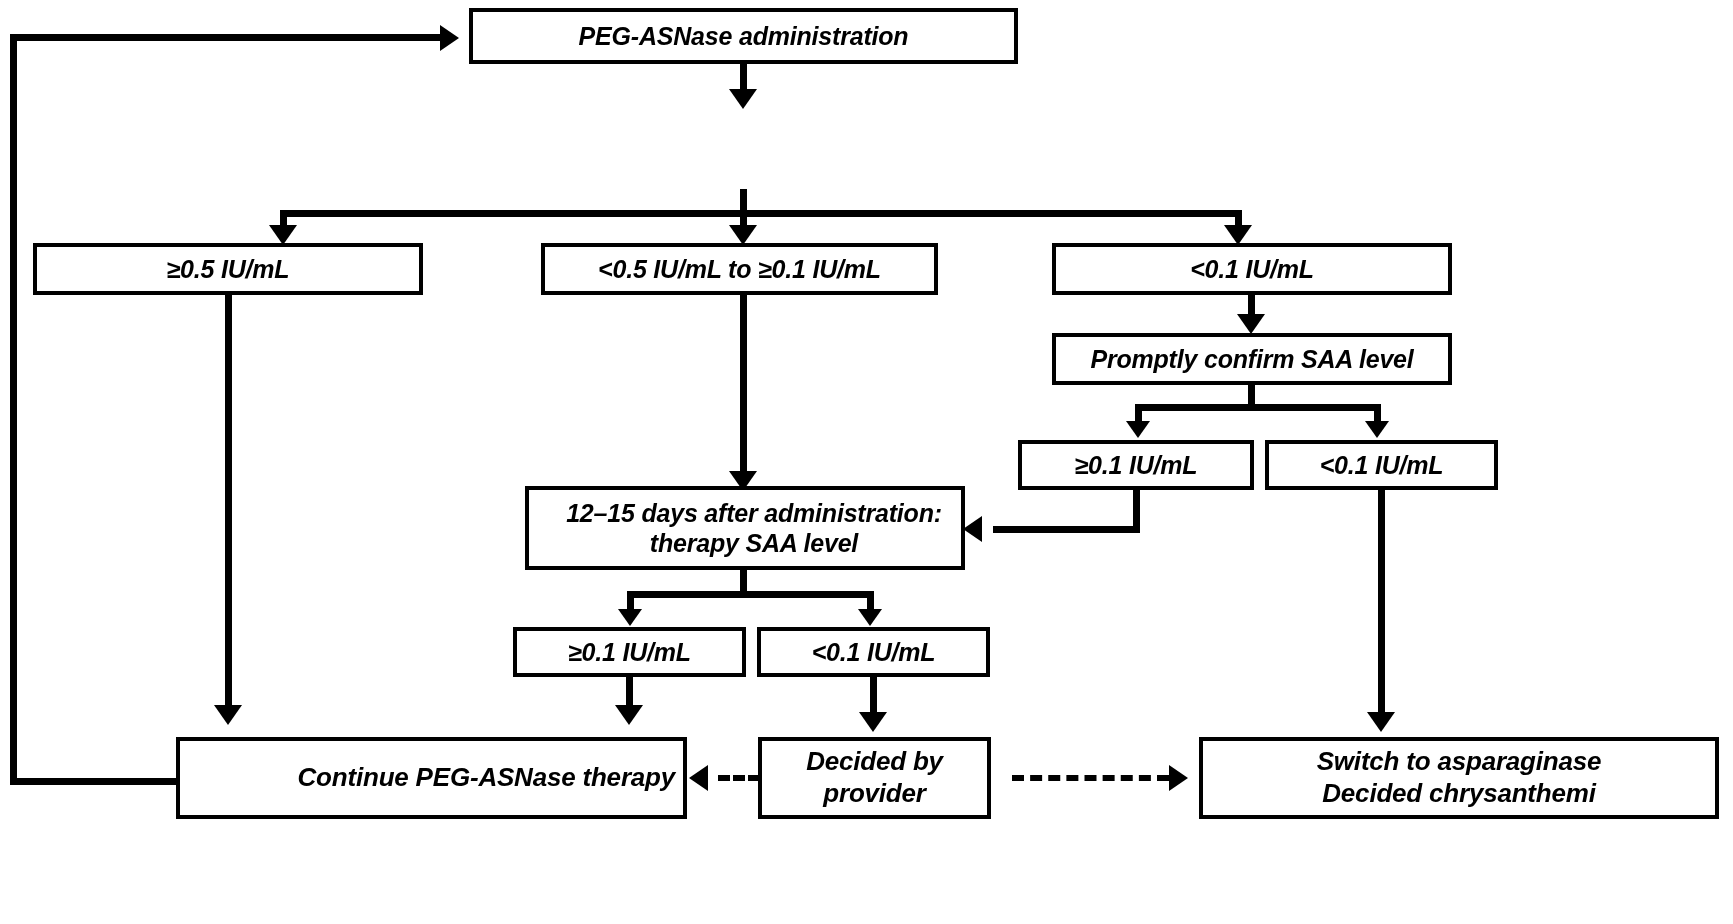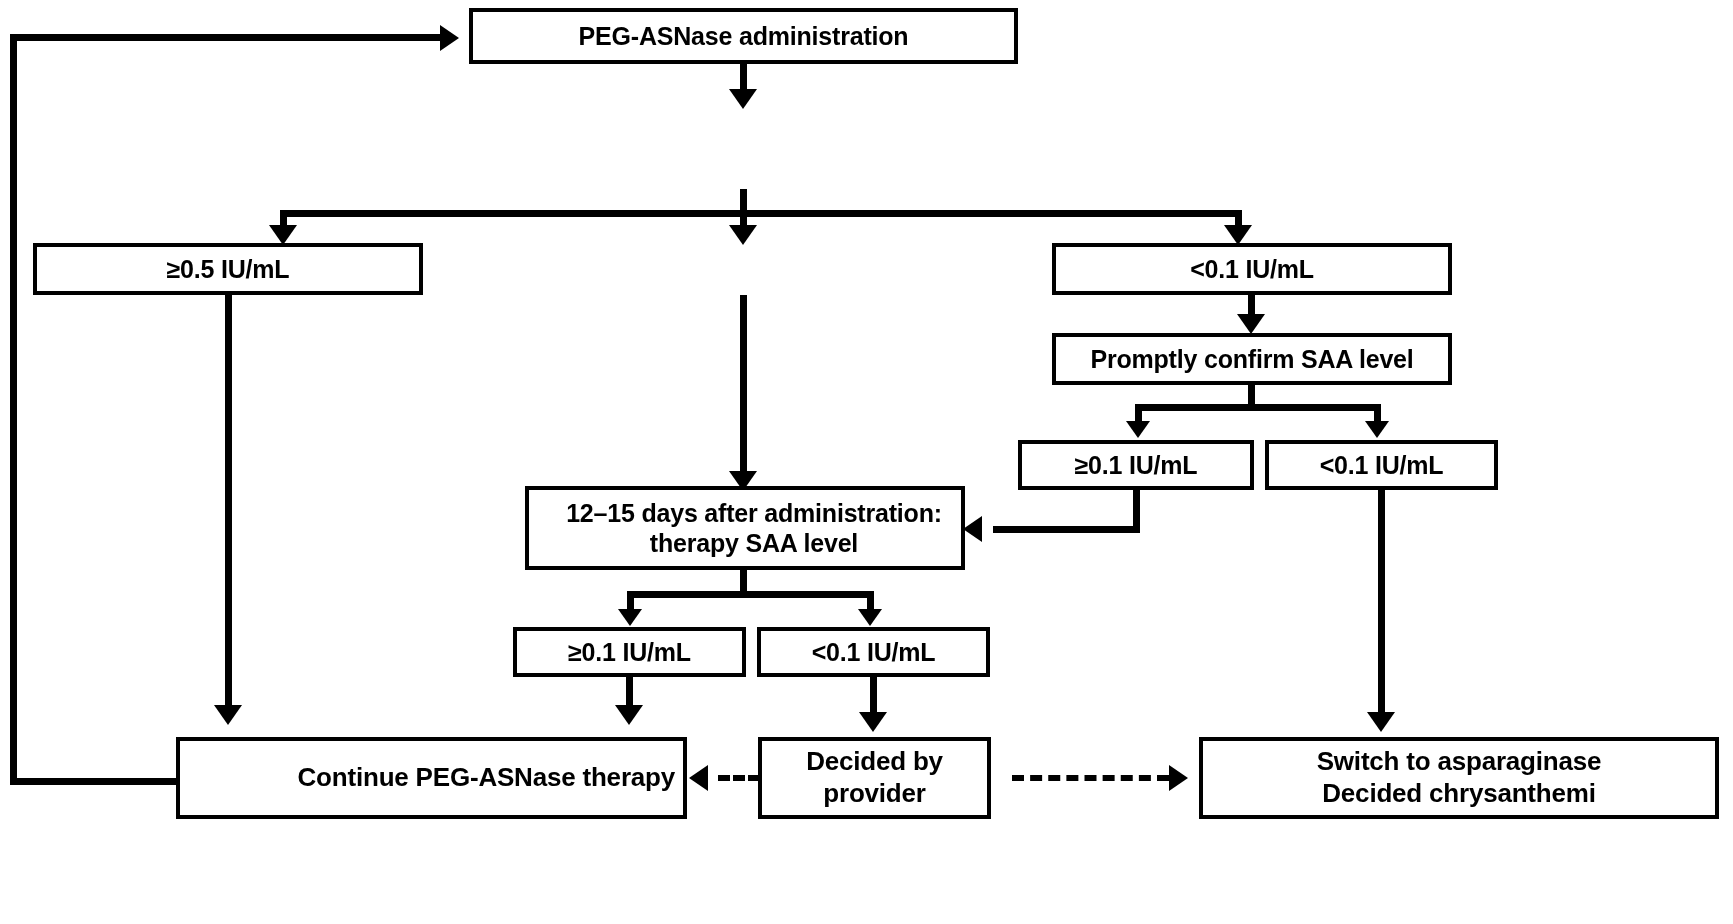--- a/index.html
+++ b/index.html
@@ -1,18 +1,18 @@
 <!DOCTYPE html>
 <html><head>
 <meta charset="utf-8">
 <title>PEG-ASNase SAA Monitoring Flowchart</title>
 <style>
   html,body{margin:0;padding:0;background:#ffffff;}
   body{font-family:"Liberation Sans", sans-serif;}
-  #stage{position:relative;width:1733px;height:924px;background:#ffffff;overflow:hidden;}
+  #stage{position:relative;width:1733px;height:924px;background:#ffffff;overflow:hidden;font-style:italic;}
 
   .node{
     position:absolute;
     box-sizing:border-box;
     border:4px solid #000000;
     background:#ffffff;
     display:flex;
     align-items:center;
     justify-content:center;
     text-align:center;
@@ -91,20 +91,23 @@
   <div class="vline" style="left:740px; top:210px; height:19px;"></div>
   <div class="ahead-down" style="left:729px; top:225px;"></div>
 
   <div class="vline" style="left:1235px; top:210px; height:19px;"></div>
   <div class="ahead-down" style="left:1224px; top:225px;"></div>
 
   <div class="node" style="left:33px; top:243px; width:390px; height:52px; font-size:25px;">
     <span class="lbl">≥0.5 IU/mL</span>
   </div>
 
+  <div class="node" style="left:541px; top:243px; width:397px; height:52px; font-size:25px;">
+    <span class="lbl">&lt;0.5 IU/mL to ≥0.1 IU/mL</span>
+  </div>
 
   <div class="node" style="left:1052px; top:243px; width:400px; height:52px; font-size:25px;">
     <span class="lbl">&lt;0.1 IU/mL</span>
   </div>
 
   <div class="vline" style="left:225px; top:295px; height:414px;"></div>
   <div class="ahead-down" style="left:214px; top:705px;"></div>
 
   <div class="vline" style="left:740px; top:295px; height:180px;"></div>
   <div class="ahead-down" style="left:729px; top:471px;"></div>

